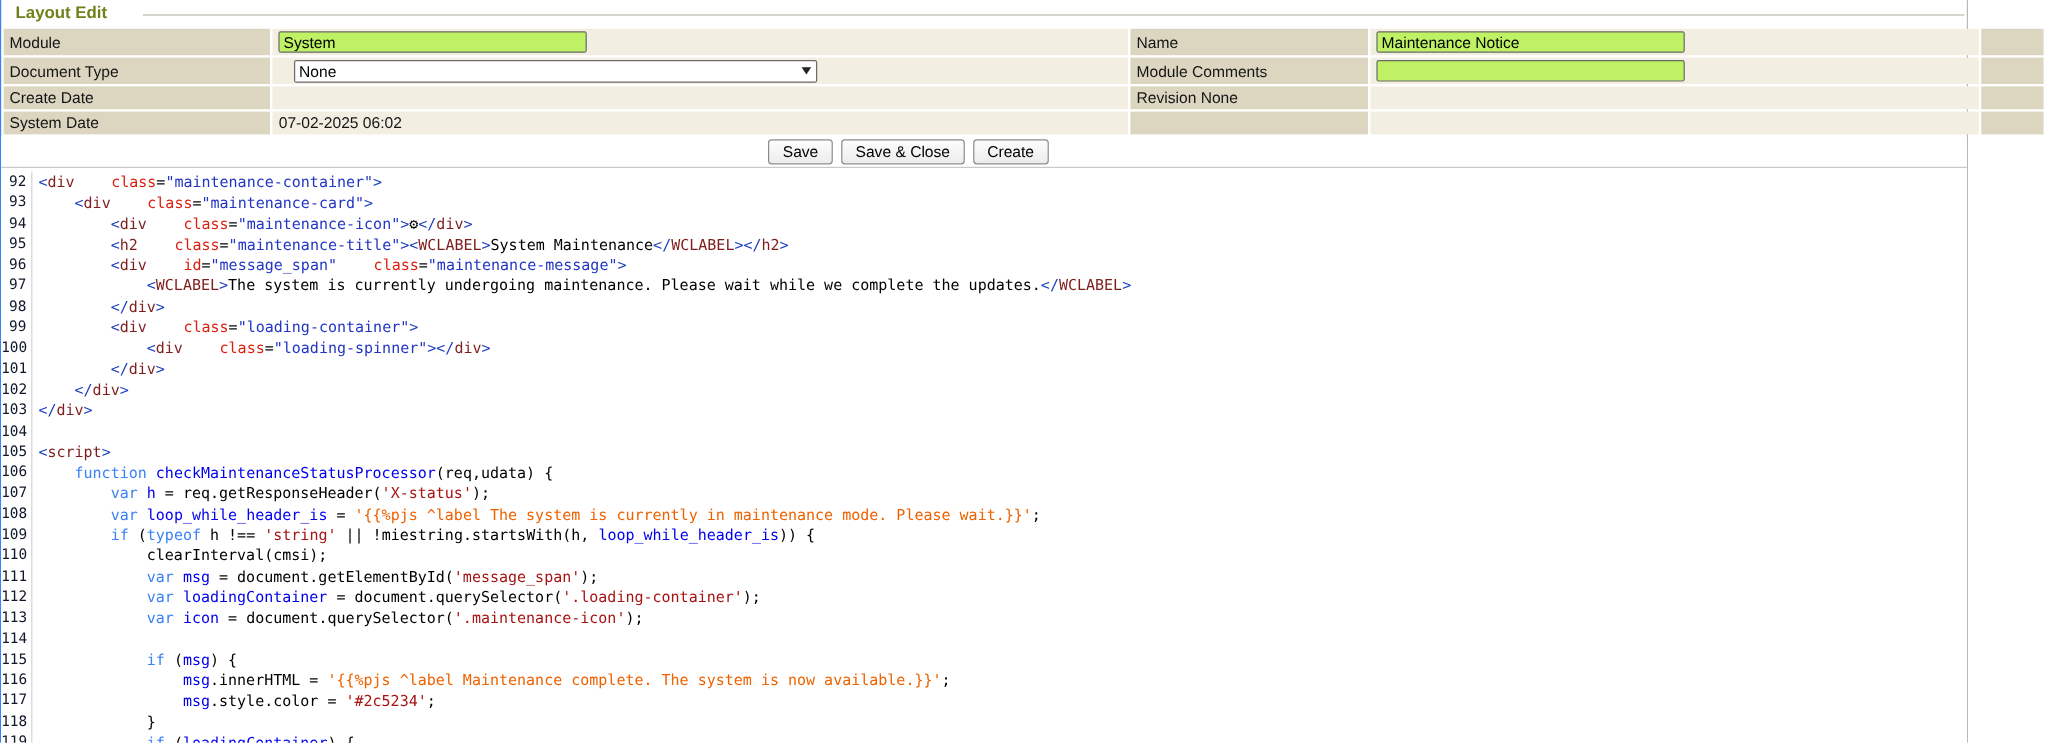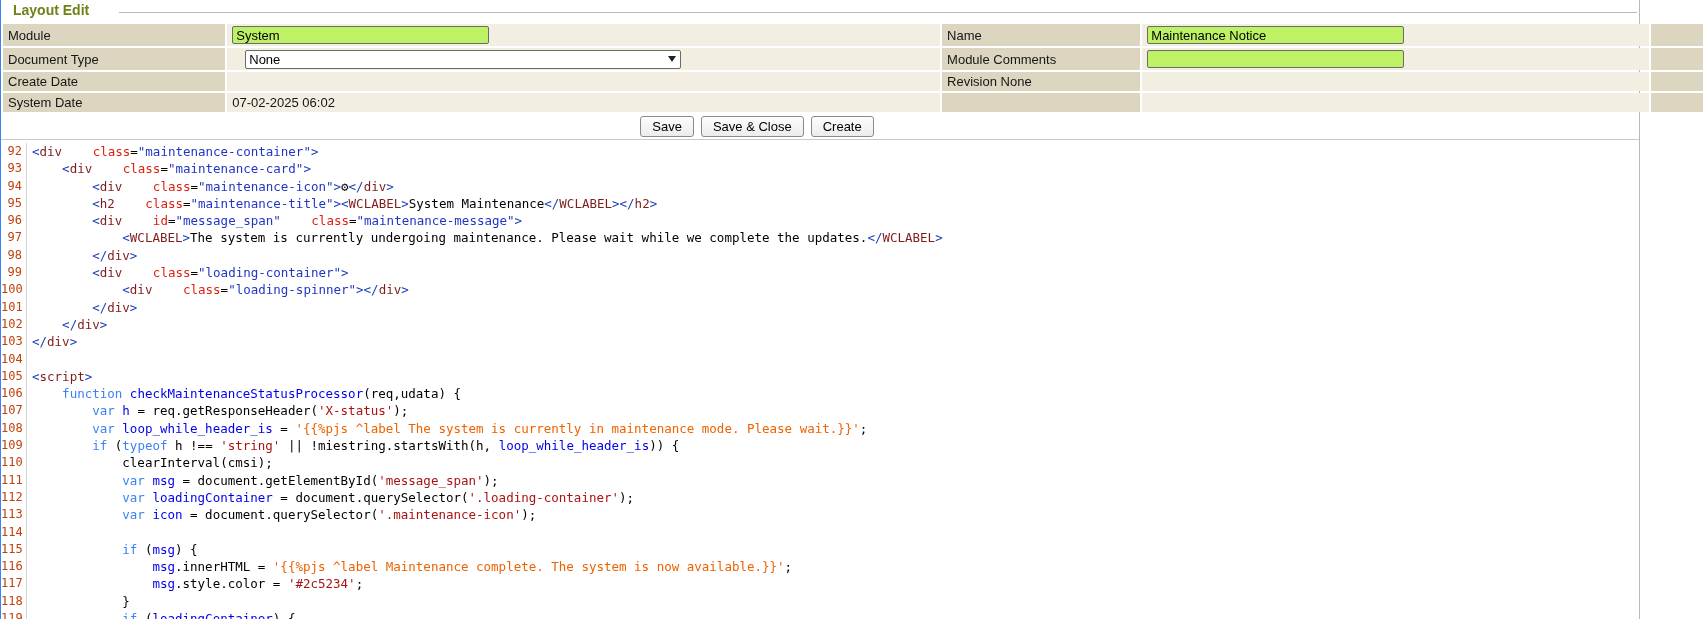--- a/index.html
+++ b/index.html
@@ -42,21 +42,21 @@
   .btn-group { display:flex; gap:7px; transform:translateX(-63px); }
   button.btn { font-family:"Liberation Sans", sans-serif; font-size:13px; color:#000;
                background:linear-gradient(#fdfdfd,#ececec); border:1px solid #8a8a8a;
                border-radius:3px; height:21px; padding:0 11px; cursor:pointer; }
 
   
   .code-area { border-top:1px solid #c9c9c9; padding-top:3px; background:#fff;
                font-family:"DejaVu Sans Mono","Liberation Mono",monospace;
                font-size:12.5px; line-height:17.3px; white-space:pre; }
   .code-line { display:flex; height:17.3px; }
-  .ln { width:26px; min-width:26px; text-align:right; color:#c2410c; padding-right:4px;
+  .ln { width:26px; min-width:26px; text-align:right; color:#0f172a; padding-right:4px;
         border-right:1px solid #d4d4d4; font-size:12px; }
   .ct { padding-left:5px; color:#000; }
   .tk-b { color:#1b3fbe; }   
   .tk-t { color:#7f1d1d;margin-top:17px; }   
   .tk-a { color:#dd1f0f;margin-left:23px; }   
   .tk-v { color:#2236c4; }   
   .tk-k { color:#3b82f6;margin-top:24px; }   
   .tk-d { color:#0000ee; }   
   .tk-s { color:#a81414; }   
   .tk-o { color:#ee6200; }   

